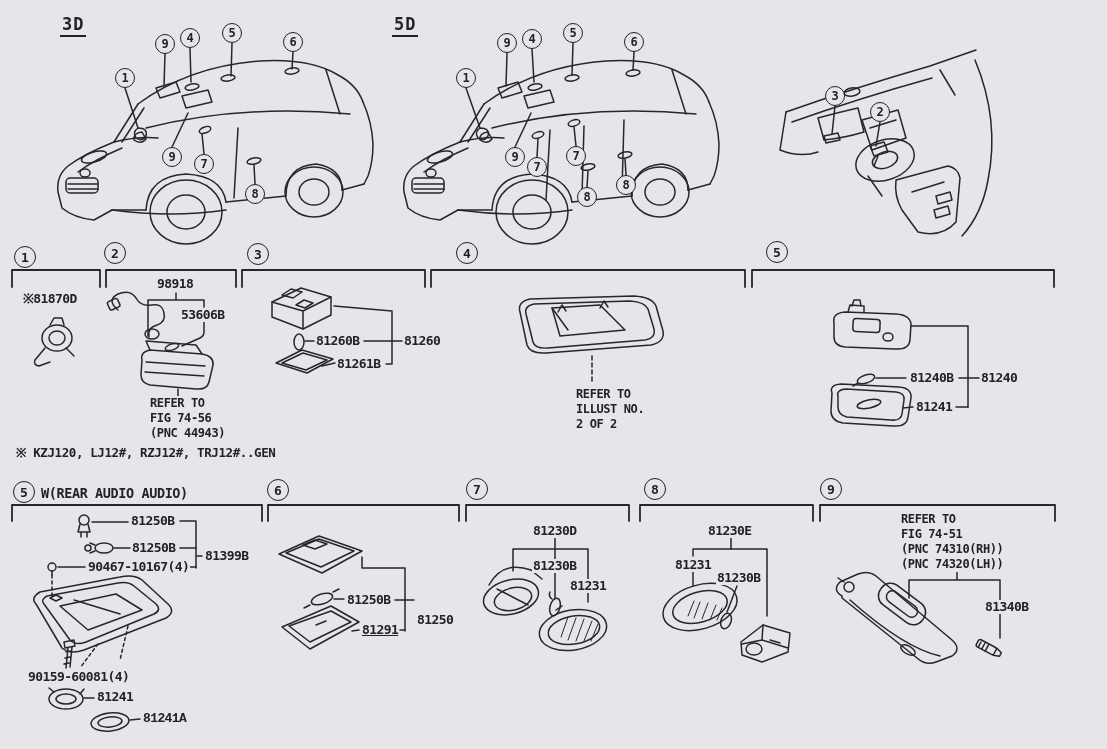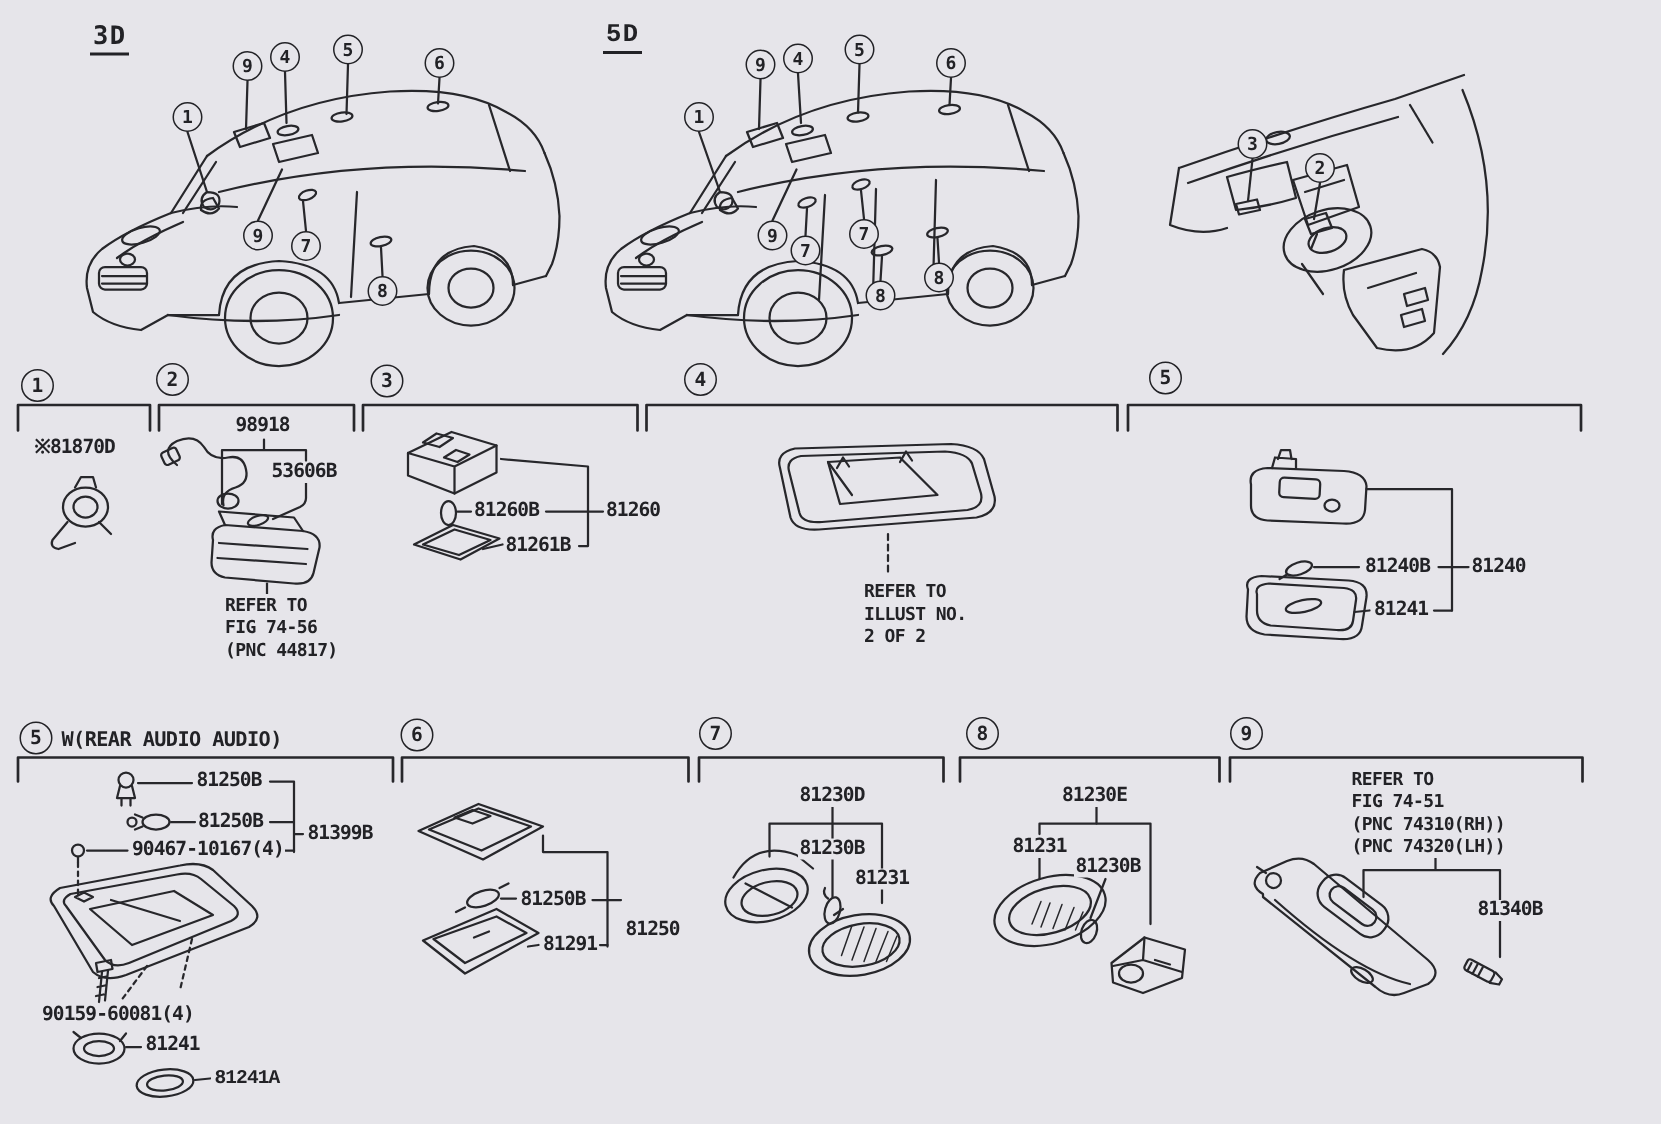--- a/index.html
+++ b/index.html
@@ -308,21 +308,21 @@
       <g transform="rotate(28 988 648)">
         <rect x="976" y="644" width="20" height="8" rx="2"></rect>
         <path d="M996,644 l6,2 v4 l-6,2"></path>
         <path d="M979,646 v6 M983,645 v7 M987,645 v7"></path>
       </g>
     </g>
   </svg>
 
 
   <div class="viewlab" style="left:60px;top:14px;">3D</div>
-  <div class="viewlab" style="left:402px;top:14px;font-family:Liberation Mono, monospace;">5D</div>
+  <div class="viewlab" style="left:392px;top:14px;">5D</div>
 
   <div class="co" style="left:155px;top:34px;">9</div>
   <div class="co" style="left:180px;top:28px;">4</div>
   <div class="co" style="left:222px;top:23px;">5</div>
   <div class="co" style="left:283px;top:32px;">6</div>
   <div class="co" style="left:115px;top:68px;">1</div>
   <div class="co" style="left:162px;top:147px;">9</div>
   <div class="co" style="left:194px;top:154px;">7</div>
   <div class="co" style="left:245px;top:184px;">8</div>
 
@@ -345,53 +345,54 @@
   <div class="co sc" style="left:247px;top:243px;">3</div>
   <div class="co sc" style="left:456px;top:242px;">4</div>
   <div class="co sc" style="left:766px;top:241px;">5</div>
 
   <div class="pn" style="left:22px;top:292px;">※81870D</div>
   <div class="pn" style="left:156px;top:277px;">98918</div>
   <div class="pn" style="left:180px;top:308px;">53606B</div>
   <div class="ref" style="left:150px;top:396px;">
     <div>REFER TO</div>
     <div>FIG 74-56</div>
-    <div>(PNC 44817)</div>
+    <div>(PNC 44943)</div>
   </div>
   <div class="pn" style="left:315px;top:334px;">81260B</div>
   <div class="pn" style="left:403px;top:334px;">81260</div>
   <div class="pn" style="left:336px;top:357px;">81261B</div>
   <div class="ref" style="left:576px;top:387px;">
     <div>REFER TO</div>
     <div>ILLUST NO.</div>
     <div>2 OF 2</div>
   </div>
   <div class="pn" style="left:909px;top:371px;">81240B</div>
   <div class="pn" style="left:980px;top:371px;">81240</div>
   <div class="pn" style="left:915px;top:400px;">81241</div>
 
+  <div class="note" style="left:16px;top:444px;">※ KZJ120, LJ12#, RZJ12#, TRJ12#..GEN</div>
 
   <div class="co sc" style="left:13px;top:481px;">5</div>
   <div class="sect-title" style="left:41px;top:485px;">W(REAR AUDIO AUDIO)</div>
   <div class="co sc" style="left:267px;top:479px;">6</div>
   <div class="co sc" style="left:466px;top:478px;">7</div>
   <div class="co sc" style="left:644px;top:478px;">8</div>
   <div class="co sc" style="left:820px;top:478px;">9</div>
 
   <div class="pn" style="left:130px;top:514px;">81250B</div>
   <div class="pn" style="left:131px;top:541px;">81250B</div>
   <div class="pn" style="left:204px;top:549px;text-align:center;">81399B</div>
   <div class="pn" style="left:87px;top:560px;">90467-10167(4)</div>
   <div class="pn" style="left:27px;top:670px;">90159-60081(4)</div>
   <div class="pn" style="left:96px;top:690px;">81241</div>
   <div class="pn" style="left:142px;top:712px;font-family:Liberation Mono, monospace;">81241A</div>
 
   <div class="pn" style="left:346px;top:593px;">81250B</div>
   <div class="pn" style="left:416px;top:593px;margin-top:20px;">81250</div>
-  <div class="pn" style="left:361px;top:623px;">81291</div>
+  <div class="pn" style="left:361px;top:623px;text-decoration:underline;">81291</div>
 
   <div class="pn" style="left:532px;top:524px;">81230D</div>
   <div class="pn" style="left:532px;top:559px;">81230B</div>
   <div class="pn" style="left:569px;top:579px;">81231</div>
 
   <div class="pn" style="left:707px;top:524px;">81230E</div>
   <div class="pn" style="left:674px;top:558px;">81231</div>
   <div class="pn" style="left:716px;top:571px;">81230B</div>
 
   <div class="ref" style="left:901px;top:512px;">

